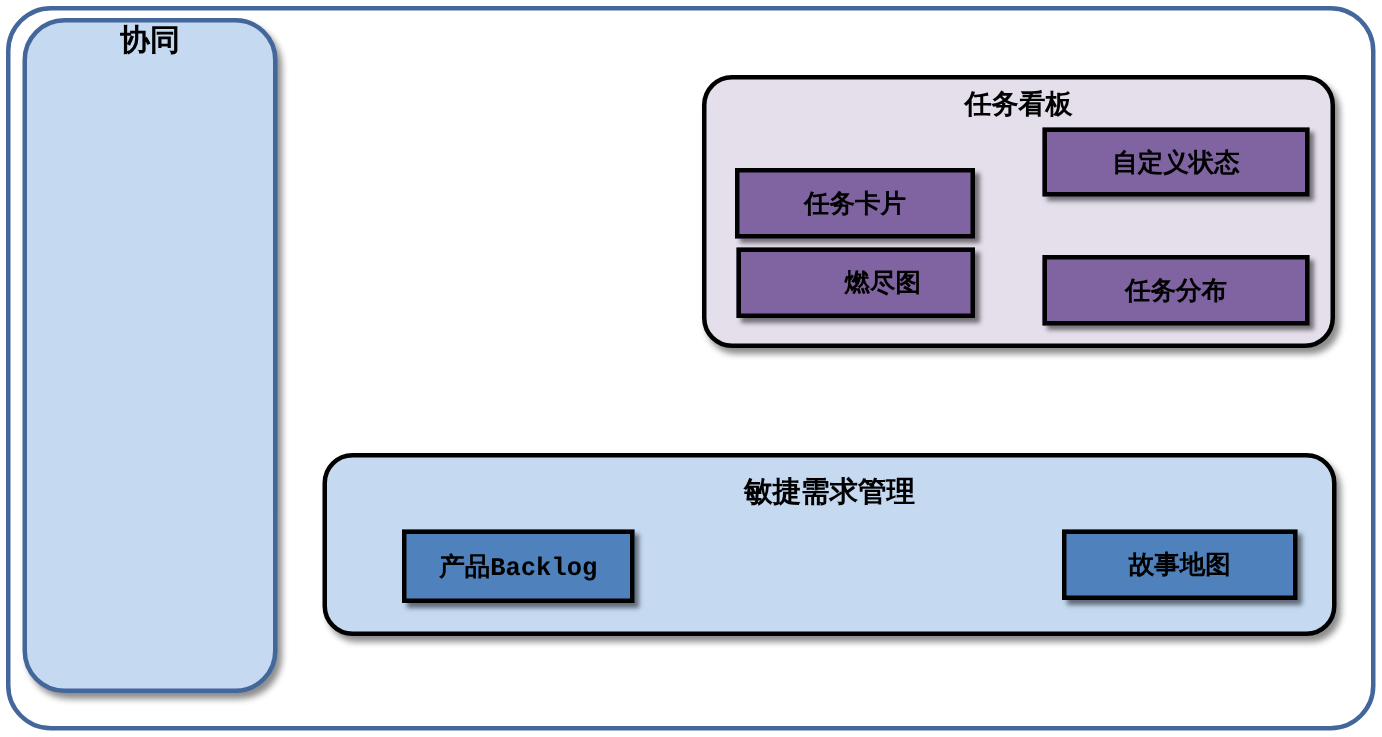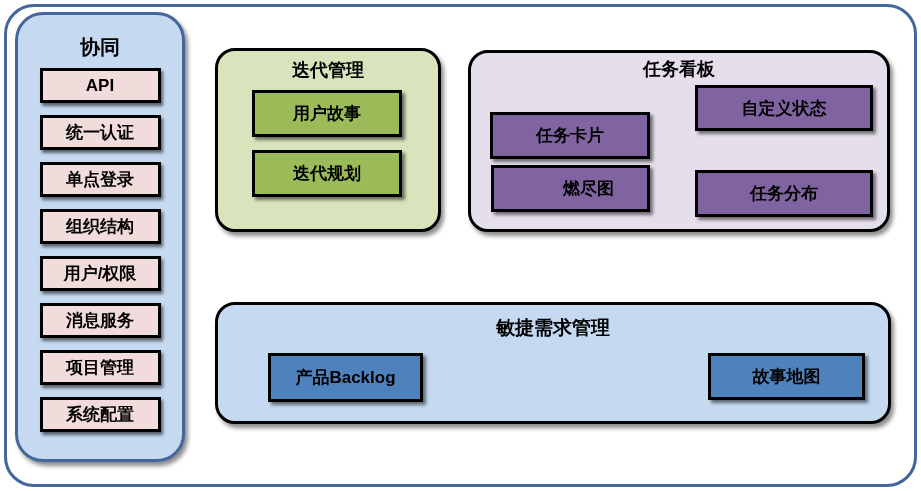--- a/index.html
+++ b/index.html
@@ -12,21 +12,20 @@
     position:absolute; left:4px; top:4px; width:913px; height:483px;
     box-sizing:border-box; border:3px solid var(--frame-border,#44679B);
     border-radius:30px; background:#fff;
   }
   
   .sidebar {
     position:absolute; left:15px; top:12px; width:170px; height:450px;
     box-sizing:border-box; background:var(--sidebar-fill,#C5D9F1);
     border:3px solid var(--sidebar-border,#44679B); border-radius:28px;
     box-shadow:3px 4px 4px rgba(0,0,0,0.45);
-    padding-top:20px;
   }
   .sidebar-title { text-align:center; font-size:20px; font-weight:bold; line-height:24px; }
   .sidebar-items { margin-top:9px; display:flex; flex-direction:column; align-items:center; gap:12px; }
   .pink-box {
     width:121px; height:35px; box-sizing:border-box;
     background:var(--pink-fill,#F2DBDB); border:3px solid var(--box-border,#000);
     box-shadow:2px 3px 3px rgba(0,0,0,0.55);
     display:flex; align-items:center; justify-content:center;
     font-size:17px; font-weight:bold;
   }
@@ -52,52 +51,37 @@
   .box-iteration-planning { left:34px; top:99px; width:150px; height:47px; }
   
   .group-taskboard { left:468px; top:50px; width:422px; height:182px; background:var(--purple-container,#E5DFEC); }
   .group-taskboard .group-title { padding-top:4px; font-size:18px; }
   .group-taskboard .g-box { background:var(--purple-box,#8064A2); }
   .box-task-card { left:19px; top:34px; width:160px; height:47px;margin-top:25px; }
   .box-custom-status { left:224px; top:32px; width:178px; height:46px; }
   .box-burndown { left:20px; top:112px; width:159px; height:47px;padding-left:36px; }
   .box-task-distribution { left:224px; top:117px; width:178px; height:47px; }
   
-  .group-agile { left:215px; top:302px; width:676px; height:122px; background:var(--blue-container,#C5D9F1); }
+  .group-agile { left:215px; top:302px; width:676px; height:122px; background:var(--blue-container,#C5D9F1);font-family:Liberation Mono, monospace; }
   .group-agile .group-title { padding-top:10px; font-size:19px; }
   .group-agile .g-box { background:var(--blue-box,#4F81BD); }
   .box-product-backlog { left:50px; top:48px; width:155px; height:49px; }
   .box-product-roadmap { left:267px; top:47px; width:148px; height:48px; }
   .box-story-map { left:490px; top:48px; width:157px; height:47px; }
 </style>
 </head>
 <body>
 
 <div class="canvas">
   <div class="frame"></div>
 
   <div class="sidebar">
     <div class="sidebar-title">协同</div>
-    <div class="sidebar-items">
-      <div class="pink-box">API</div>
-      <div class="pink-box">统一认证</div>
-      <div class="pink-box">单点登录</div>
-      <div class="pink-box">组织结构</div>
-      <div class="pink-box">用户/权限</div>
-      <div class="pink-box">消息服务</div>
-      <div class="pink-box">项目管理</div>
-      <div class="pink-box">系统配置</div>
-    </div>
   </div>
 
-  <div class="group group-iteration">
-    <div class="group-title">迭代管理</div>
-    <div class="g-box box-user-story">用户故事</div>
-    <div class="g-box box-iteration-planning">迭代规划</div>
-  </div>
 
   <div class="group group-taskboard">
     <div class="group-title">任务看板</div>
     <div class="g-box box-task-card">任务卡片</div>
     <div class="g-box box-custom-status">自定义状态</div>
     <div class="g-box box-burndown">燃尽图</div>
     <div class="g-box box-task-distribution">任务分布</div>
   </div>
 
   <div class="group group-agile">

